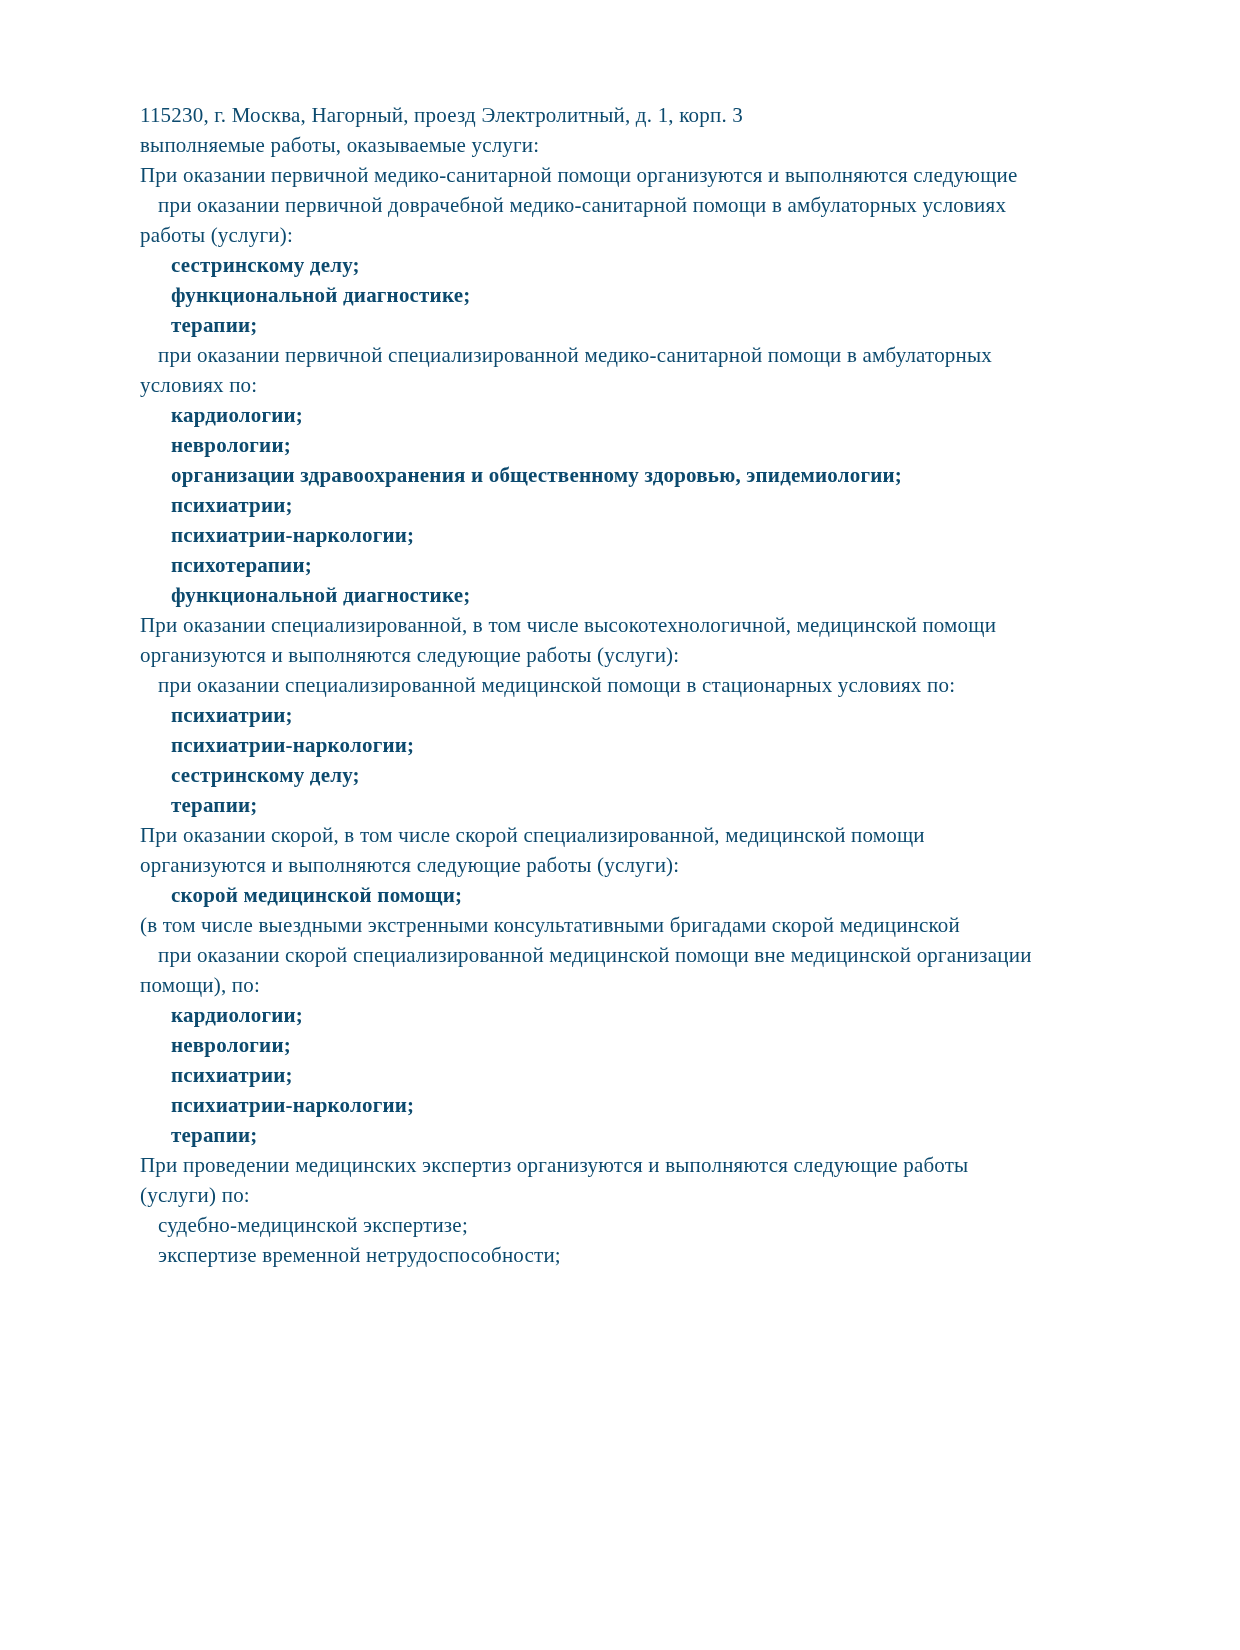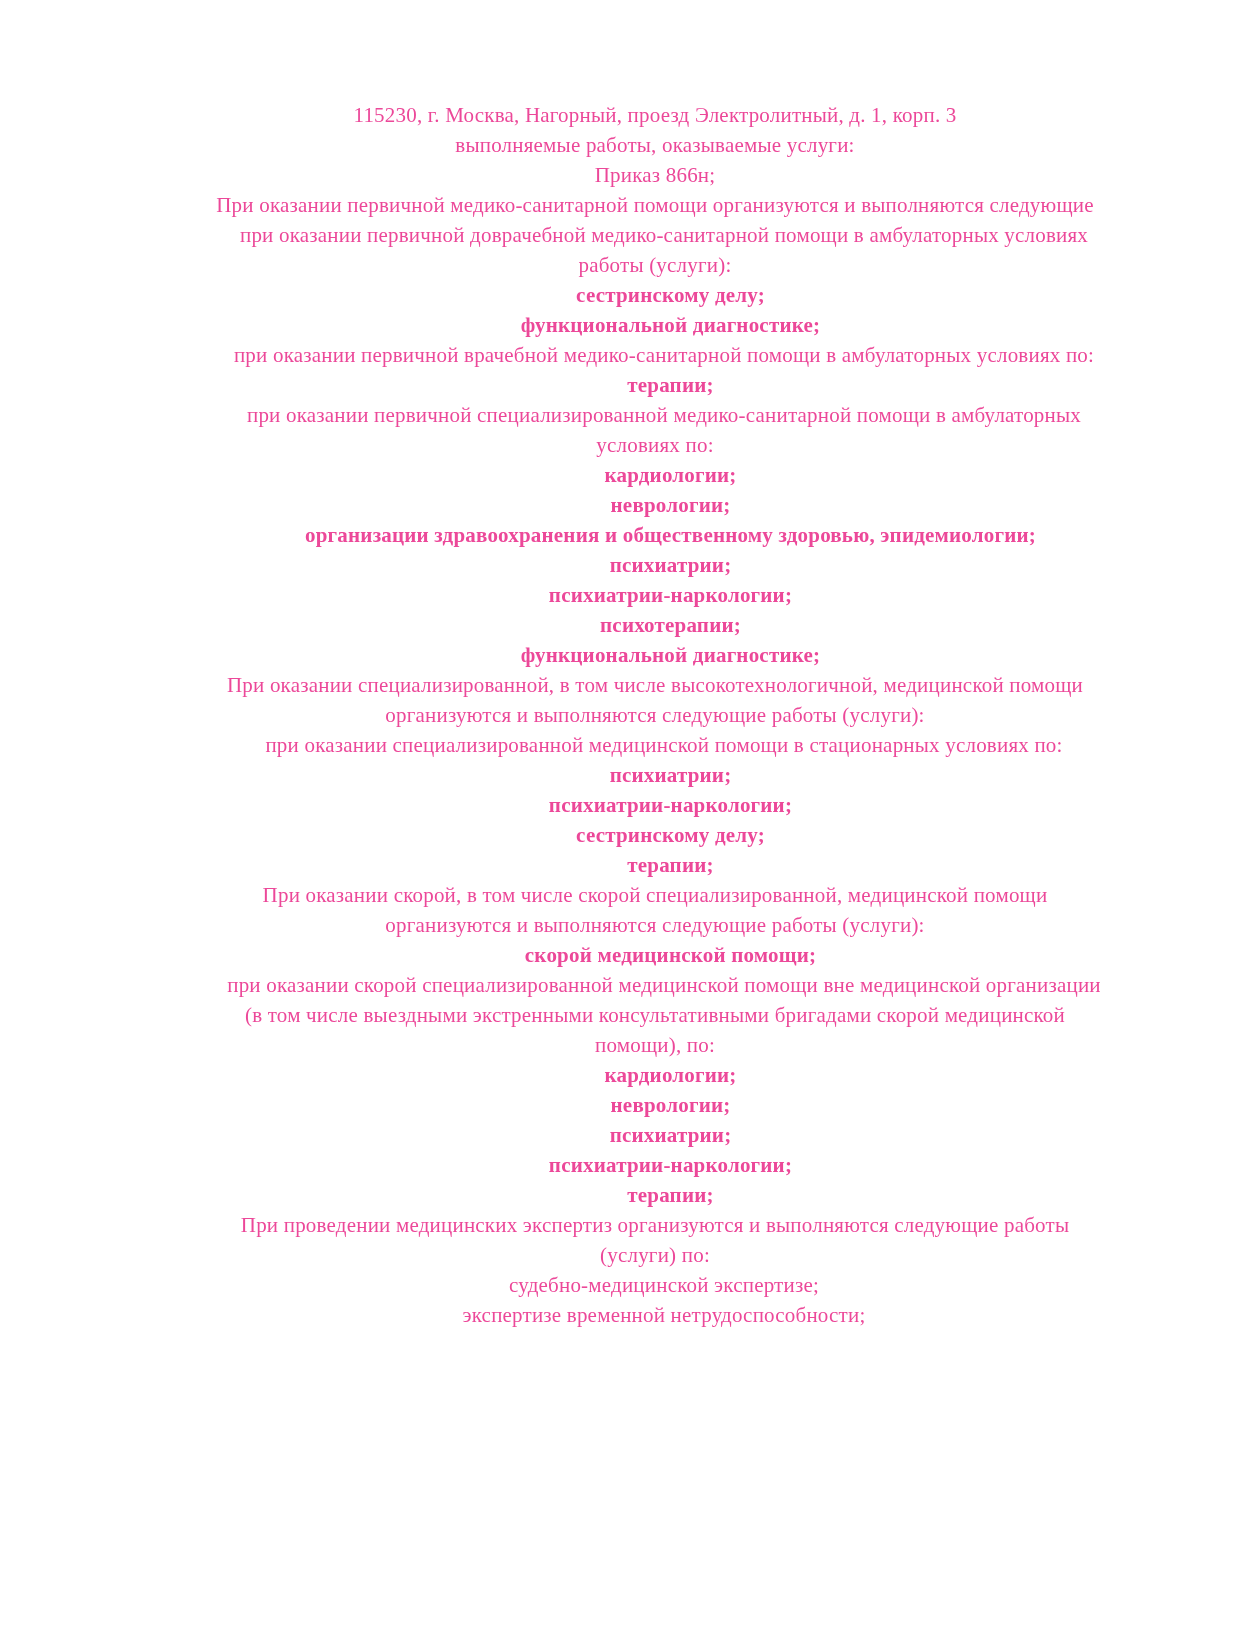--- a/index.html
+++ b/index.html
@@ -30,52 +30,50 @@
     letter-spacing: 0.2px;
   }
   .doc-body .indent-0 { padding-left: 0; }
   .doc-body .indent-1 { padding-left: 18px; }
   .doc-body .indent-2 { padding-left: 31px; font-weight: bold; }
 </style>
 </head>
 <body style="background: rgb(255, 255, 255);">
 
 <div class="page">
-  <div class="doc-body" style="color: #ec4899; text-align: center;">
+  <div class="doc-body" style="color: #0c4a6e;">
       <div class="line indent-0">115230, г. Москва, Нагорный, проезд Электролитный, д. 1, корп. 3</div>
       <div class="line indent-0">выполняемые работы, оказываемые услуги:</div>
-      <div class="line indent-0">Приказ 866н;</div>
       <div class="line indent-0">При оказании первичной медико-санитарной помощи организуются и выполняются следующие</div>
       <div class="line indent-1">при оказании первичной доврачебной медико-санитарной помощи в амбулаторных условиях</div>
       <div class="line indent-0">работы (услуги):</div>
       <div class="line indent-2">сестринскому делу;</div>
       <div class="line indent-2">функциональной диагностике;</div>
-      <div class="line indent-1">при оказании первичной врачебной медико-санитарной помощи в амбулаторных условиях по:</div>
       <div class="line indent-2">терапии;</div>
       <div class="line indent-1">при оказании первичной специализированной медико-санитарной помощи в амбулаторных</div>
       <div class="line indent-0">условиях по:</div>
       <div class="line indent-2">кардиологии;</div>
       <div class="line indent-2">неврологии;</div>
       <div class="line indent-2">организации здравоохранения и общественному здоровью, эпидемиологии;</div>
       <div class="line indent-2">психиатрии;</div>
       <div class="line indent-2">психиатрии-наркологии;</div>
       <div class="line indent-2">психотерапии;</div>
       <div class="line indent-2">функциональной диагностике;</div>
       <div class="line indent-0">При оказании специализированной, в том числе высокотехнологичной, медицинской помощи</div>
       <div class="line indent-0">организуются и выполняются следующие работы (услуги):</div>
       <div class="line indent-1">при оказании специализированной медицинской помощи в стационарных условиях по:</div>
       <div class="line indent-2">психиатрии;</div>
       <div class="line indent-2">психиатрии-наркологии;</div>
       <div class="line indent-2">сестринскому делу;</div>
       <div class="line indent-2">терапии;</div>
       <div class="line indent-0">При оказании скорой, в том числе скорой специализированной, медицинской помощи</div>
       <div class="line indent-0">организуются и выполняются следующие работы (услуги):</div>
       <div class="line indent-2">скорой медицинской помощи;</div>
+      <div class="line indent-0">(в том числе выездными экстренными консультативными бригадами скорой медицинской</div>
       <div class="line indent-1">при оказании скорой специализированной медицинской помощи вне медицинской организации</div>
-      <div class="line indent-0">(в том числе выездными экстренными консультативными бригадами скорой медицинской</div>
       <div class="line indent-0">помощи), по:</div>
       <div class="line indent-2">кардиологии;</div>
       <div class="line indent-2">неврологии;</div>
       <div class="line indent-2">психиатрии;</div>
       <div class="line indent-2">психиатрии-наркологии;</div>
       <div class="line indent-2">терапии;</div>
       <div class="line indent-0">При проведении медицинских экспертиз организуются и выполняются следующие работы</div>
       <div class="line indent-0">(услуги) по:</div>
       <div class="line indent-1">судебно-медицинской экспертизе;</div>
       <div class="line indent-1">экспертизе временной нетрудоспособности;</div>

